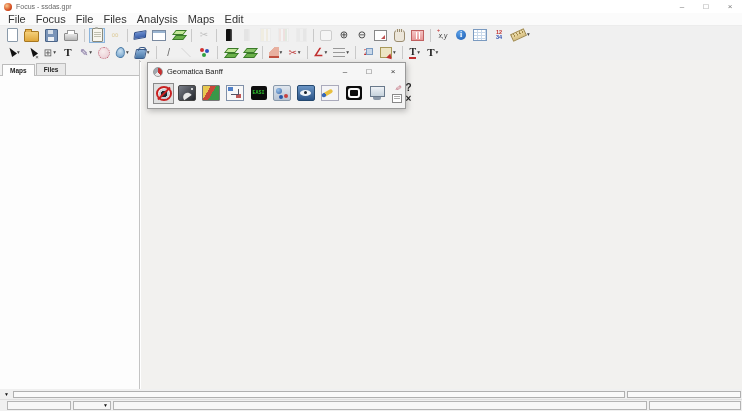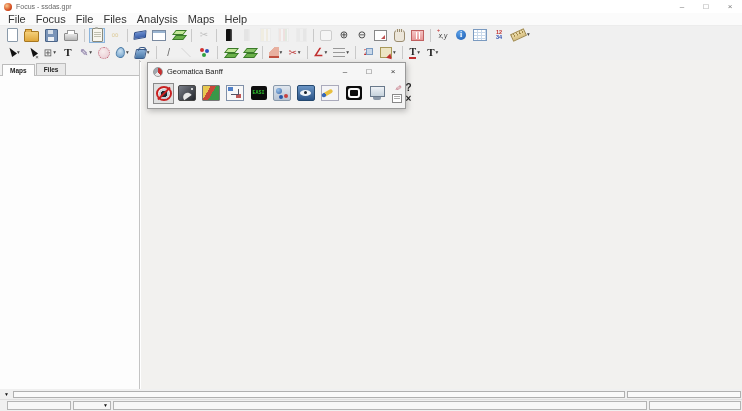--- a/index.html
+++ b/index.html
@@ -170,21 +170,21 @@
     </div>
   </div>
 
   <div class="menubar">
       <div class="menu-item">File</div>
       <div class="menu-item">Focus</div>
       <div class="menu-item">File</div>
       <div class="menu-item">Files</div>
       <div class="menu-item">Analysis</div>
       <div class="menu-item">Maps</div>
-      <div class="menu-item">Help</div>
+      <div class="menu-item">Edit</div>
     </div>
 
   <div class="toolbar row1">
       <div class="tbtn">
         <span class="glyph ic-page"></span>
       </div>
       <div class="tbtn">
         <span class="glyph ic-folder"></span>
       </div>
       <div class="tbtn">

